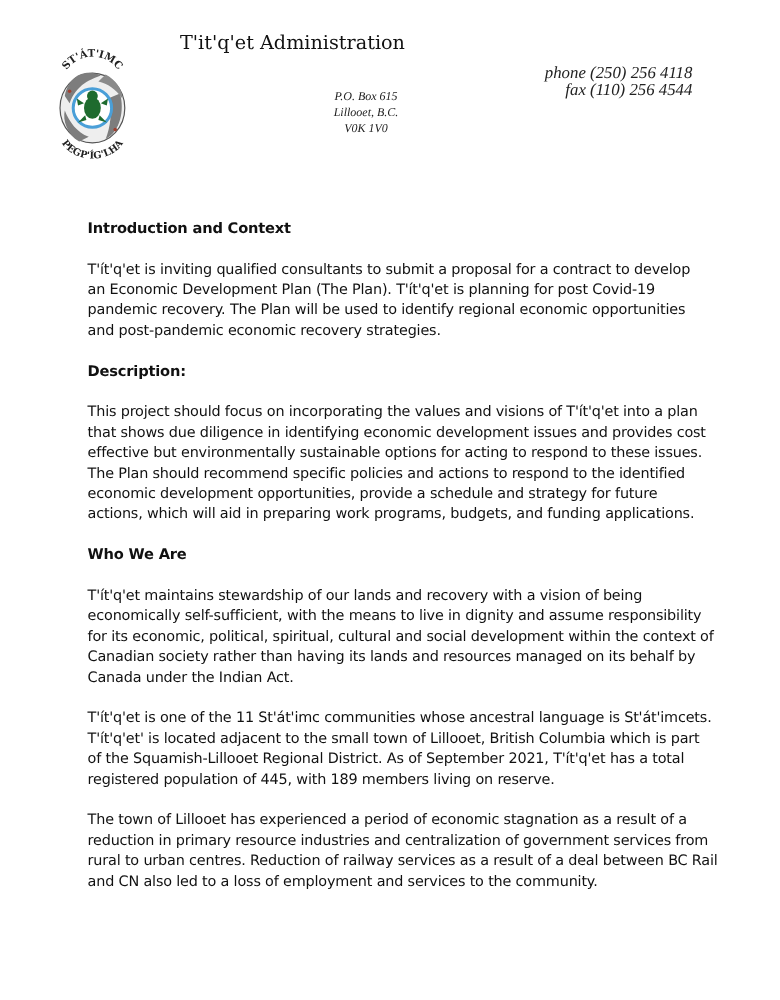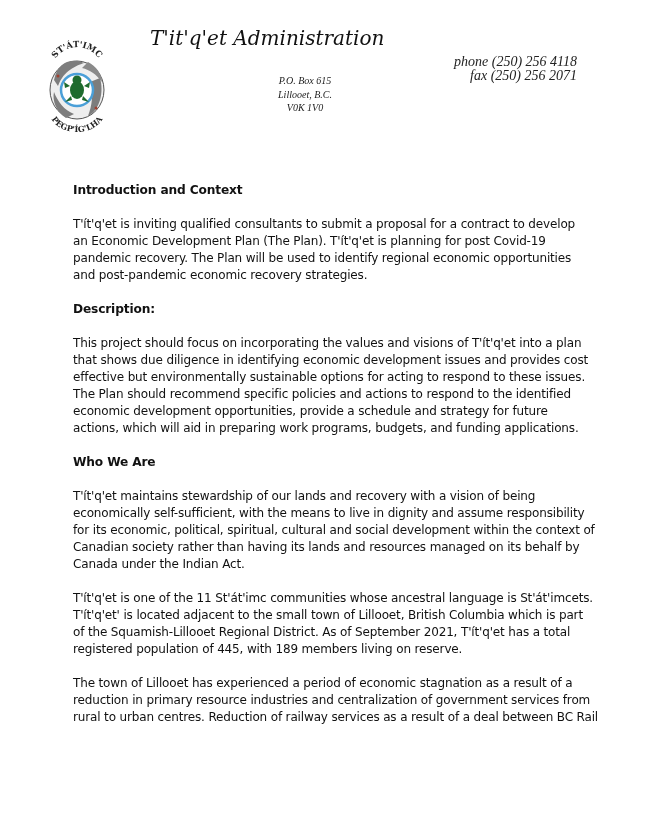--- a/index.html
+++ b/index.html
@@ -1,20 +1,20 @@
 <!DOCTYPE html>
 <html><head>
 <meta charset="utf-8">
 <style>
   html, body { margin: 0; padding: 0; background: #ffffff; }
   body { width: 650px; height: 833px; position: relative; overflow: hidden;
          font-family: "DejaVu Sans", sans-serif; color: #111; }
   .logo { position: absolute; left: 44px; top: 30px; width: 66px; height: 110px; }
   .org-title { position: absolute; left: 150px; top: 26px; font-family: "DejaVu Serif", serif;
-               font-style: italic; font-size: 20px; color: #111; letter-spacing: 0px; white-space: nowrap; }
+               font-size: 16px; color: #111; letter-spacing: 0px; white-space: nowrap; }
   .addr { position: absolute; top: 62px; left: 255px; width: 100px; text-align: center;
           font-family: "Liberation Serif", serif; font-style: italic; font-size: 10px; line-height: 13.5px; color: #222; margin-top: 12px; }
   .contact { position: absolute; top: 55px; right: 73px; text-align: right;
              font-family: "Liberation Serif", serif; font-style: italic; font-size: 14px; line-height: 13.5px; color: #222; }
   .contact div, .addr div { white-space: nowrap; }
   .doc { position: absolute; left: 73px; top: 165px; width: 520px; }
   .doc .line { font-size: 12px; line-height: 17px; white-space: nowrap; letter-spacing: -0.15px; }
   .doc h1, .doc h2 { margin: 0; font-size: 12.2px; line-height: 17px; font-weight: bold; letter-spacing: -0.15px; white-space: nowrap; }
   .gap-h { height: 17px; }
   .gap-p { height: 17px; }
@@ -58,21 +58,21 @@
 <div class="org-title">T'it'q'et Administration</div>
 
 <div class="addr">
   <div>P.O. Box 615</div>
   <div>Lillooet, B.C.</div>
   <div>V0K 1V0</div>
 </div>
 
 <div class="contact">
   <div>phone (250) 256 4118</div>
-  <div>fax (250) 256 2071</div>
+  <div>fax (110) 256 4544</div>
 </div>
 
 <div class="doc">
   <div class="gap-h"></div>
 
   <h2>Introduction and Context</h2>
   <div class="gap-h"></div>
   <div>
     <div class="line">T'ít'q'et is inviting qualified consultants to submit a proposal for a contract to develop</div>
     <div class="line">an Economic Development Plan (The Plan). T'ít'q'et is planning for post Covid-19</div>
@@ -107,14 +107,15 @@
     <div class="line">T'ít'q'et is one of the 11 St'át'imc communities whose ancestral language is St'át'imcets.</div>
     <div class="line">T'ít'q'et' is located adjacent to the small town of Lillooet, British Columbia which is part</div>
     <div class="line">of the Squamish-Lillooet Regional District. As of September 2021, T'ít'q'et has a total</div>
     <div class="line">registered population of 445, with 189 members living on reserve.</div>
   </div>
   <div class="gap-p"></div>
   <div>
     <div class="line">The town of Lillooet has experienced a period of economic stagnation as a result of a</div>
     <div class="line">reduction in primary resource industries and centralization of government services from</div>
     <div class="line">rural to urban centres. Reduction of railway services as a result of a deal between BC Rail</div>
+    <div class="line">and CN also led to a loss of employment and services to the community.</div>
   </div>
 </div>
 
 </body></html>

